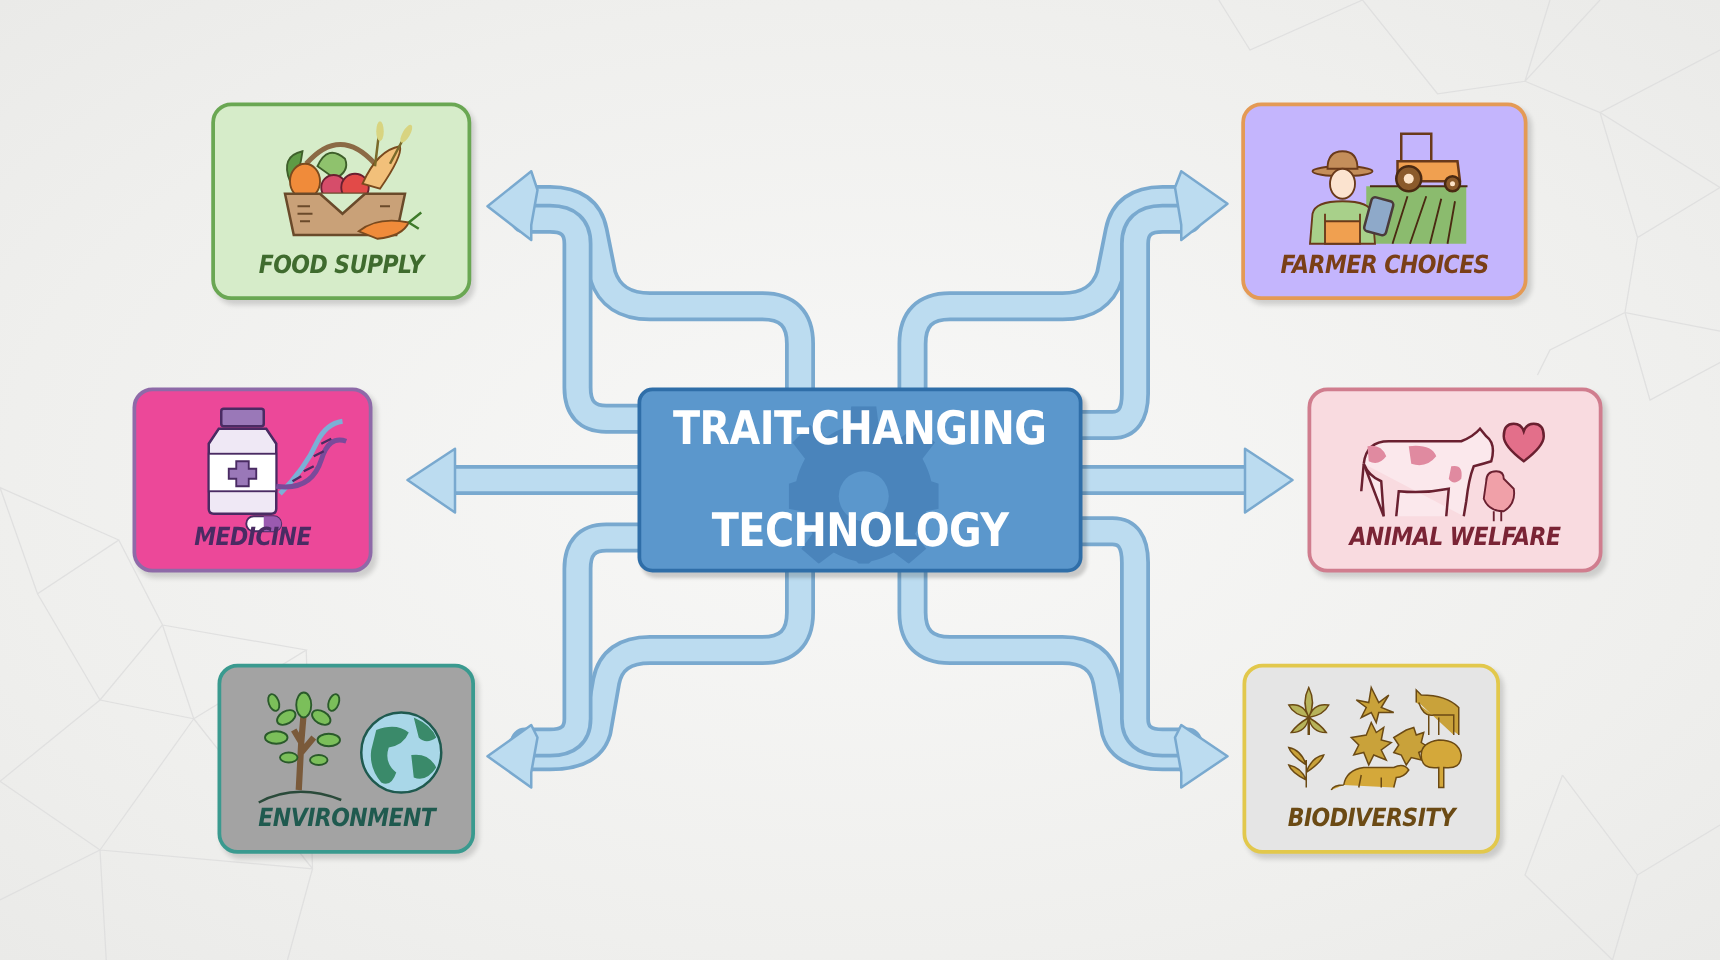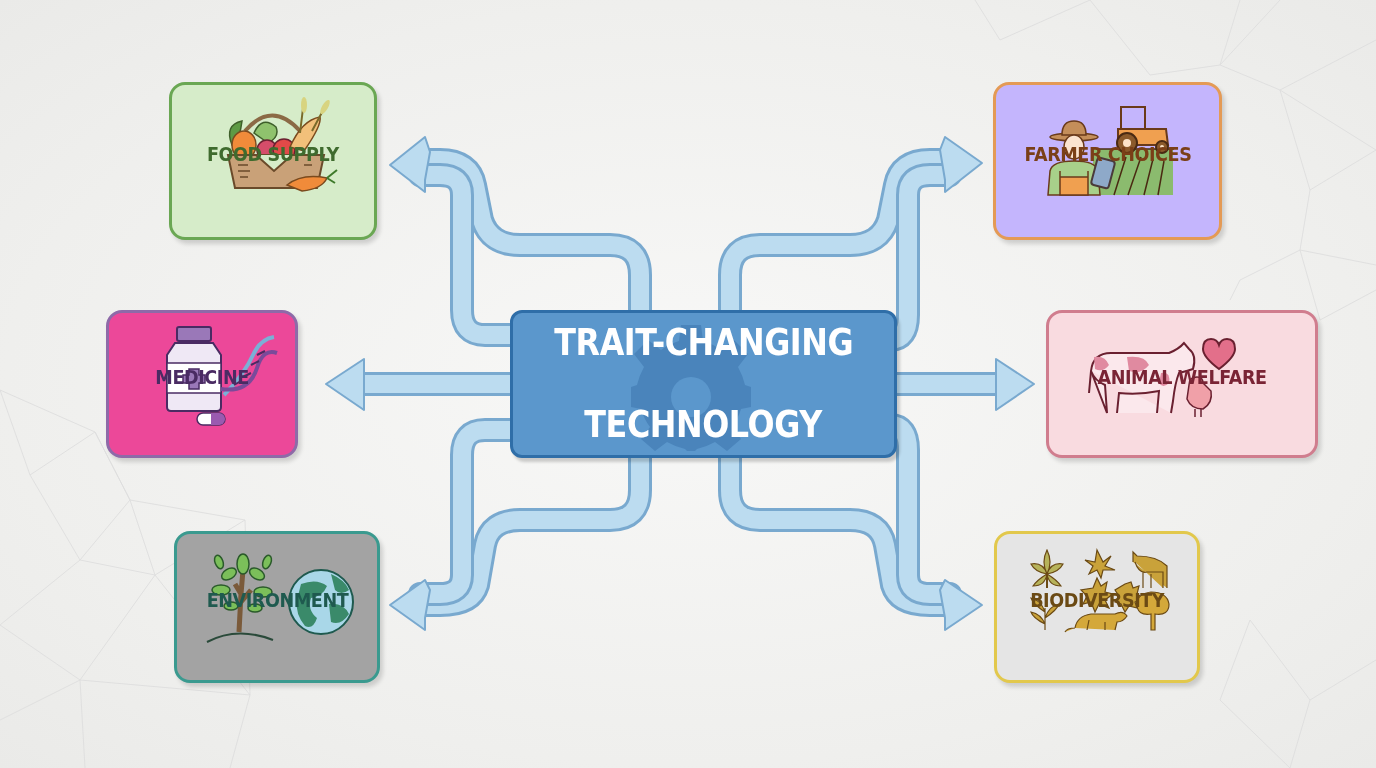--- a/index.html
+++ b/index.html
@@ -7,31 +7,31 @@
     width: 1376px; height: 768px; overflow: hidden;
     background: radial-gradient(ellipse at center, #f8f8f7 0%, #efefed 70%, #eaeae8 100%);
     font-family: "Liberation Sans", "DejaVu Sans", sans-serif;
     position: relative;
   }
   #canvas { position: absolute; left: 0; top: 0; width: 1376px; height: 768px; }
   .node {
     position: absolute; box-sizing: border-box;
     border: 3px solid; border-radius: 16px;
     box-shadow: 3px 4px 4px rgba(0,0,0,0.15);
-    display: flex; flex-direction: column; align-items: center; justify-content: center;
+    display: flex; flex-direction: column; align-items: center; justify-content: flex-end; font-style: italic;
   }
   .node .label {
     font-family: "DejaVu Sans", sans-serif;
     font-weight: bold; font-size: 20px; letter-spacing: -0.5px;
     margin-bottom: 14px; white-space: nowrap;
     transform: scaleX(0.88);
   }
   .node svg.icon { position: absolute; left: 0; top: 0; }
   #center {
-    position: absolute; left: 510px; top: 310px; width: 387px; height: 148px;
+    position: absolute; left: 510px; top: 310px; width: 356px; height: 148px;
     box-sizing: border-box; background: #5b97cc; border: 3px solid #2f6ea8;
     border-radius: 12px; box-shadow: 3px 4px 3px rgba(0,0,0,0.18);
     display: flex; flex-direction: column; align-items: center; justify-content: center; gap: 36px;
   }
   #center .title-line {
     font-family: "DejaVu Sans", sans-serif; font-weight: bold; color: #ffffff;
     font-size: 37px; line-height: 46px; letter-spacing: -0.5px;
     transform: scaleX(0.86); position: relative; z-index: 2; white-space: nowrap;
   }
   #center .gear { position: absolute; left: 118px; top: 12px; z-index: 1; }
@@ -155,21 +155,21 @@
     <path d="M80 56 L90 56 L90 62 L96 62 L96 70 L90 70 L90 76 L80 76 L80 70 L74 70 L74 62 L80 62 Z" fill="#9a78b8" stroke="#4a2b63" stroke-width="1.5"></path>
     <rect x="88" y="100" width="28" height="12" rx="6" fill="#ffffff" stroke="#4a2b63" stroke-width="1.5"></rect>
     <path d="M102 100 L110 100 A6 6 0 0 1 110 112 L102 112 Z" fill="#9a5ab0"></path>
     <path d="M115 82 Q135 62 145 40 Q152 26 165 24" fill="none" stroke="#7bb0d6" stroke-width="4"></path>
     <path d="M112 76 Q140 80 148 55 Q154 35 168 40" fill="none" stroke="#7a4a9a" stroke-width="4"></path>
     <path d="M125 72 L132 68 M134 64 L142 60 M142 52 L150 48 M148 42 L156 38" stroke="#4a2b63" stroke-width="2"></path>
   </svg>
   <span class="label" style="color:#4a2b63">MEDICINE</span>
 </div>
 
-<div class="node" style="left:1046px;top:310px;width:272px;height:148px;background:#f9dbe0;border-color:#d07d8e;">
+<div class="node" style="left:1046px;top:310px;width:236px;height:148px;background:#f9dbe0;border-color:#d07d8e;">
   <svg class="icon" width="236" height="148" viewBox="0 0 236 148">
     <path d="M42 58 Q44 40 62 40 L120 40 Q130 36 135 30 L140 36 Q148 42 144 56 Q138 58 130 60 Q126 70 124 88 L122 100 M108 100 L110 78 Q90 82 70 80 L68 100 M58 100 L56 72 Q46 68 42 58 Z" fill="#fbe8ec" stroke="#6a2030" stroke-width="2"></path>
     <path d="M42 58 L40 80" stroke="#6a2030" stroke-width="2"></path>
     <path d="M45 44 Q56 42 60 52 Q54 60 46 56 Z M78 44 Q96 42 100 52 Q92 62 80 58 Z M112 60 Q122 58 120 70 Q114 76 110 70 Z" fill="#e08aa0"></path>
     <path d="M154 36 Q154 26 162 26 Q168 26 170 32 Q172 26 178 26 Q186 26 186 36 Q186 44 170 56 Q154 44 154 36 Z" fill="#e36f8a" stroke="#6a2030" stroke-width="2"></path>
     <path d="M140 72 Q140 64 148 64 Q154 64 154 70 L162 78 Q164 90 154 96 Q142 96 138 86 Z" fill="#f0a0a8" stroke="#6a2030" stroke-width="1.5"></path>
     <path d="M146 96 L146 104 M152 96 L152 104" stroke="#6a2030" stroke-width="1.5"></path>
   </svg>
   <span class="label" style="color:#7a2435">ANIMAL WELFARE</span>
 </div>

